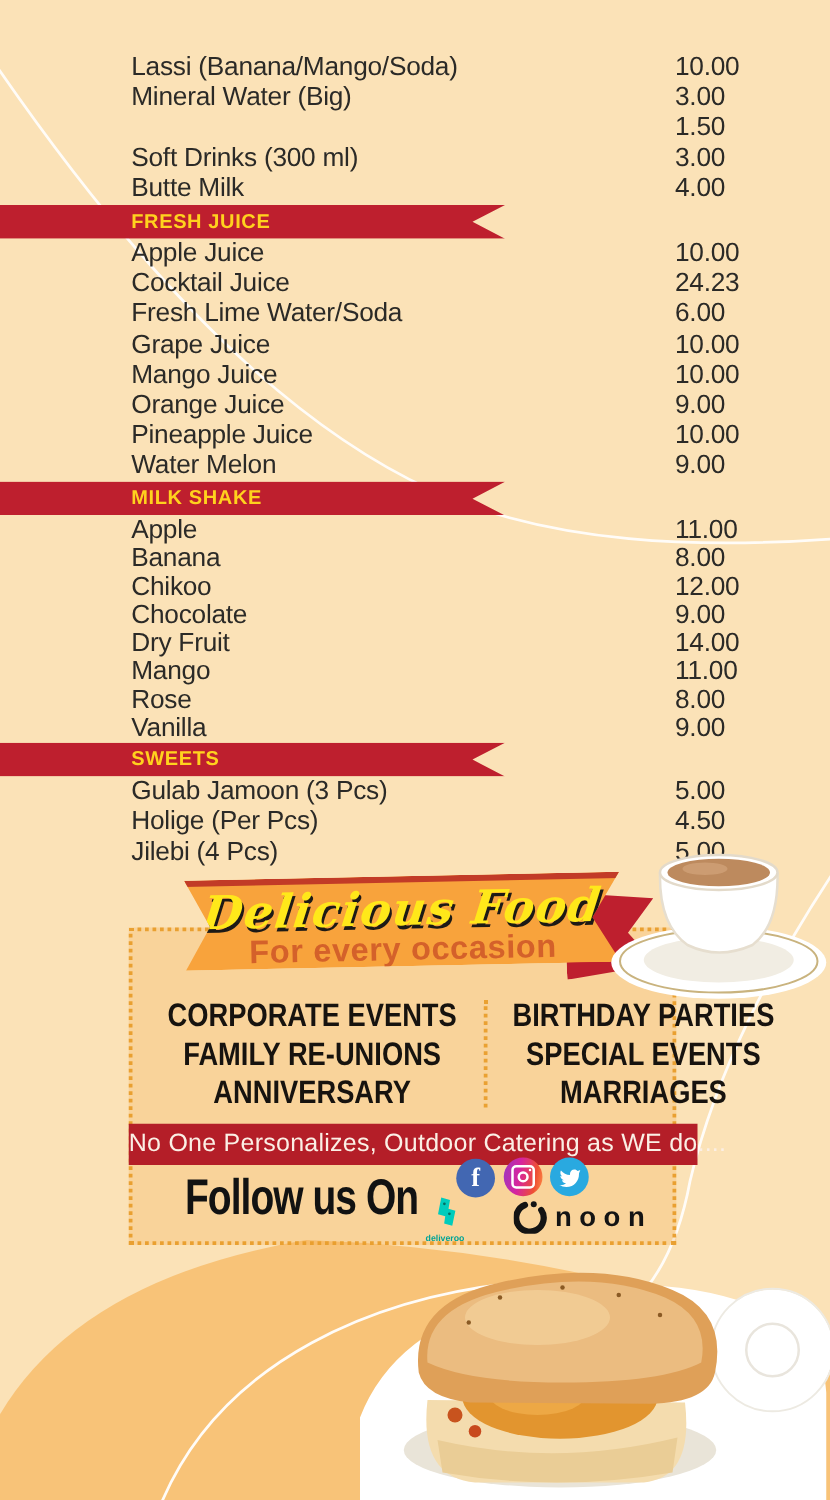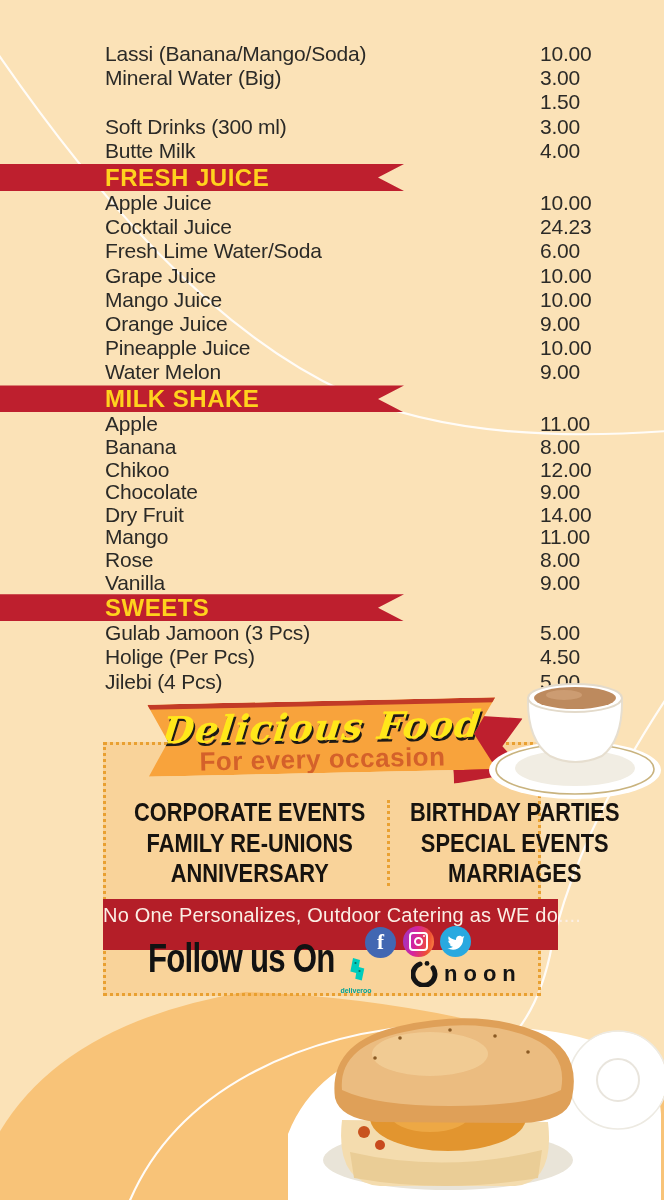--- a/index.html
+++ b/index.html
@@ -12,21 +12,21 @@
 
   
   .menu{position:absolute;left:0;top:42px;right:0;z-index:3;}
   .row{position:relative;height:24.2px;}
   .rows.compact .row{height:22.6px;}
   .row .n,.row .p{position:absolute;top:0;font-size:21px;line-height:23px;color:#2b2a27;white-space:nowrap;letter-spacing:-0.2px;}
   .row .n{left:105px;}
   .row .p{left:540px;}
   .band{height:27px;width:404px;background:#BE1F2E;margin:1px 0 0 0;
         clip-path:polygon(0 0,100% 0,calc(100% - 26px) 50%,100% 100%,0 100%);}
-  .band span{display:inline-block;margin-left:105px;font-weight:bold;font-size:24px;line-height:27px;color:#FFD21E;letter-spacing:.5px;}
+  .band span{display:inline-block;margin-left:105px;font-weight:bold;font-size:16px;line-height:27px;color:#FFD21E;letter-spacing:.5px;}
 
   
   .ribbon-tail{position:absolute;left:452px;top:712px;width:72px;height:70px;background:#BE1F2E;z-index:4;
         clip-path:polygon(0 0,100% 12%,70% 50%,100% 88%,0 100%);transform:rotate(-3deg);}
   .ribbon{position:absolute;left:148px;top:701px;width:348px;height:72px;background:#F8A33C;z-index:5;
         transform:rotate(-1.2deg);text-align:center;
         clip-path:polygon(0 0,100% 0,calc(100% - 22px) 50%,100% 100%,0 100%,20px 52%);}
   .ribbon .topline{position:absolute;left:0;top:0;width:100%;height:5px;background:#C23B27;}
   .ribbon .title{margin-top:7px;font-family:"DejaVu Serif",serif;font-style:italic;font-weight:bold;
         font-size:37px;line-height:38px;color:#FFE81A;letter-spacing:1px;transform:skewX(-8deg);
@@ -35,21 +35,21 @@
 
   
   .dashed-box{position:absolute;left:103px;top:742px;width:438px;height:254px;z-index:3;
         background:rgba(243,166,66,.25);border:3px dotted rgba(233,158,44,.95);box-sizing:border-box;}
 
   .events{position:absolute;left:112px;top:797px;width:428px;display:flex;z-index:6;}
   .ev-col{flex:1;text-align:center;font-weight:bold;font-size:26px;line-height:30.5px;color:#17130f;
         transform:scaleX(.84);white-space:nowrap;}
   .ev-div{width:0;border-left:3px dotted rgba(233,158,44,.95);margin:3px 0;}
 
-  .catering{position:absolute;left:103px;top:899px;width:455px;height:51px;z-index:6;background:#B41E28;
+  .catering{position:absolute;left:103px;top:899px;width:455px;height:33px;z-index:6;background:#B41E28;
         color:#FBEFE5;font-size:20px;line-height:33px;text-align:left;letter-spacing:.2px;white-space:nowrap;}
 
   .follow-label{position:absolute;left:148px;top:938px;z-index:6;font-weight:bold;font-size:40px;line-height:1;
         color:#121212;transform:scaleX(.78);transform-origin:left center;letter-spacing:-1px;}
 
   .soc{position:absolute;z-index:6;width:31px;height:31px;border-radius:50%;display:flex;align-items:center;justify-content:center;}
   .soc.fb{left:365px;top:927px;background:#4267B2;color:#fff;font-weight:bold;font-size:21px;font-family:"Liberation Serif",serif;}
   .soc.ig{left:403px;top:926px;background:linear-gradient(100deg,#9a36c2,#d6249f 40%,#ee4f33 78%,#ff9248);}
   .soc.tw{left:440px;top:926px;background:#29A9E0;}
   .ig-cam{width:15px;height:15px;border:2px solid #fff;border-radius:4px;position:relative;}

